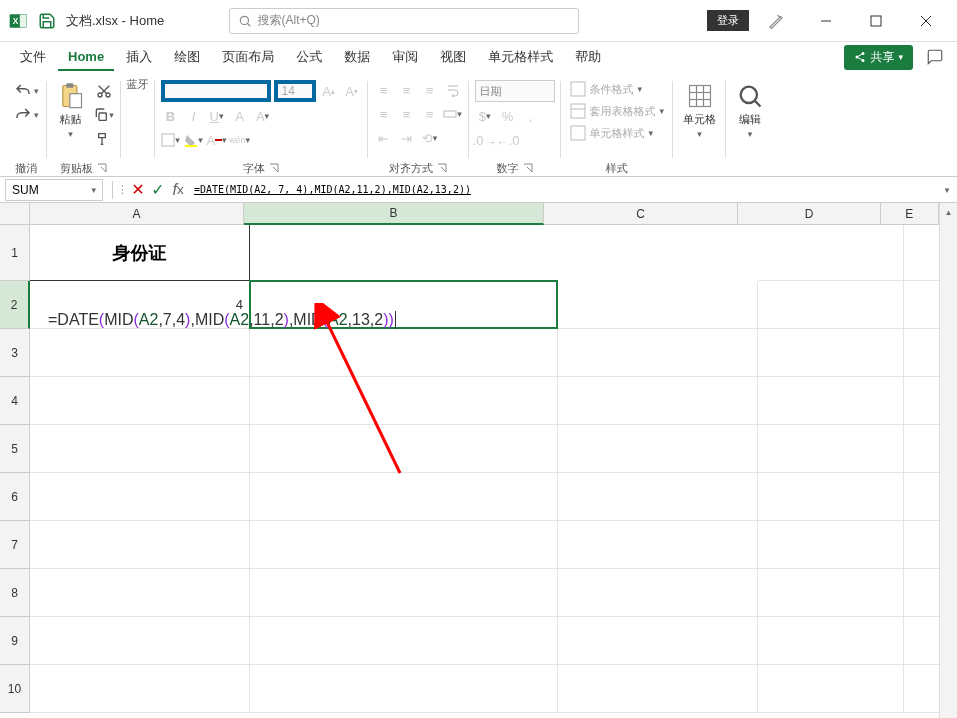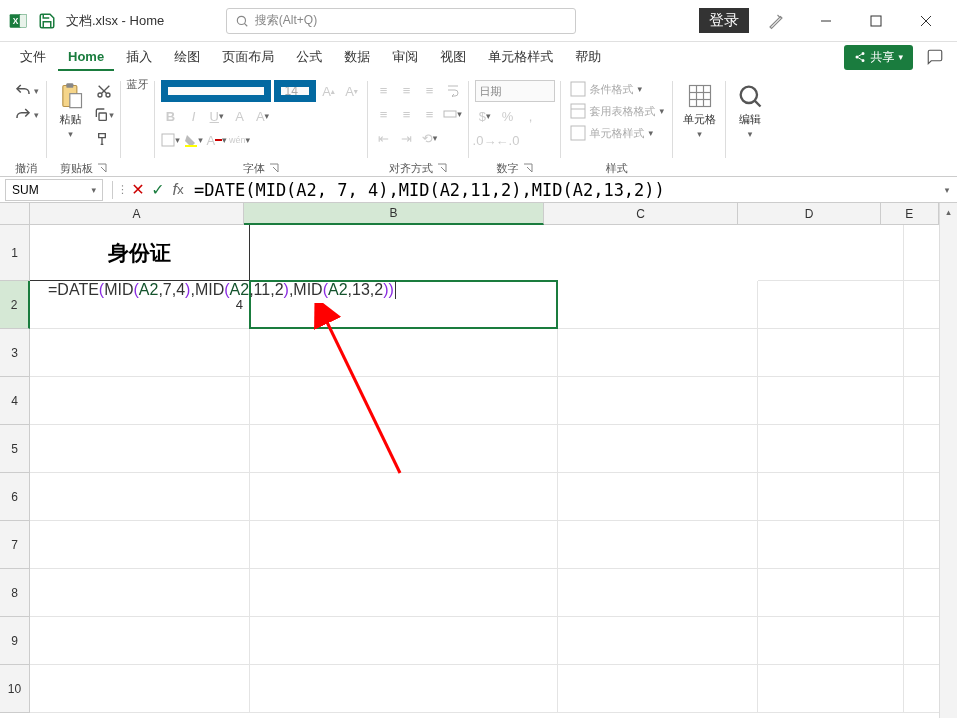--- a/index.html
+++ b/index.html
@@ -6,21 +6,21 @@
 body { background: #fff; width: 957px; height: 718px; overflow: hidden; position: relative; }
 
 
 .title-bar { height: 42px; background: #fff; display: flex; align-items: center; padding: 0 8px; border-bottom: 1px solid #e0e0e0; }
 .title-left { display: flex; align-items: center; gap: 10px; }
 .app-icon { width: 20px; height: 20px; }
 .save-icon { width: 18px; height: 18px; color: #1a7c3e; }
 .title-text { font-size: 13px; color: #333; }
 .search-box { margin-left: auto; margin-right: auto; width: 350px; height: 26px; border: 1px solid #ccc; border-radius: 3px; display: flex; align-items: center; padding: 0 8px; gap: 6px; color: #888; font-size: 12px; }
 .title-right { display: flex; align-items: center; gap: 4px; margin-left: auto; }
-.login-btn { background: #333; color: #fff; padding: 3px 10px; font-size: 15px; border: none; }
+.login-btn { background: #333; color: #fff; padding: 3px 10px; font-size: 11px; border: none; }
 .title-btn { width: 46px; height: 30px; display: flex; align-items: center; justify-content: center; background: none; border: none; color: #555; }
 
 
 .ribbon-tabs { height: 30px; display: flex; align-items: center; padding: 0 10px; background: #fff; gap: 2px; }
 .ribbon-tab { padding: 5px 10px; font-size: 13px; color: #333; cursor: pointer; }
 .ribbon-tab.active { color: #1a7c3e; font-weight: 600; border-bottom: 2px solid #1a7c3e; }
 .share-btn { margin-left: auto; background: #1a7c3e; color: #fff; padding: 4px 10px; border-radius: 3px; font-size: 12px; border: none; display: flex; align-items: center; gap: 4px; }
 .note-icon-btn { width: 24px; height: 24px; margin-left: 8px; display: flex; align-items: center; justify-content: center; color: #555; }
 
 
@@ -32,53 +32,53 @@
 .group-label { font-size: 11px; color: #555; height: 16px; display: flex; align-items: center; gap: 4px; }
 .group-expand { width: 10px; height: 10px; }
 .big-btn { display: flex; flex-direction: column; align-items: center; gap: 2px; padding: 2px 4px; font-size: 11px; color: #333; cursor: pointer; }
 .big-btn svg { width: 28px; height: 28px; }
 .small-btns { display: flex; flex-direction: column; gap: 2px; }
 .small-btn { width: 22px; height: 22px; display: flex; align-items: center; justify-content: center; color: #555; cursor: pointer; }
 .undo-col { display: flex; flex-direction: column; gap: 2px; }
 .undo-btn { display: flex; align-items: center; gap: 2px; padding: 2px; }
 .font-section { display: flex; flex-direction: column; gap: 4px; }
 .font-row { display: flex; align-items: center; gap: 3px; }
-.font-select { height: 22px; border: 7px solid #0369a1; font-size: 12px; padding: 0 4px; color: #aaa; background: #fafafa; }
+.font-select { height: 22px; border: 4px solid #0369a1; font-size: 12px; padding: 0 4px; color: #aaa; background: #fafafa; }
 .font-name { width: 110px; }
 .font-size { width: 42px; }
 .icon-btn { width: 20px; height: 20px; display: flex; align-items: center; justify-content: center; color: #888; font-size: 13px; cursor: pointer; }
 .icon-btn.disabled { color: #ccc; }
 .num-select { width: 80px; height: 22px; border: 1px solid #ccc; font-size: 11px; padding: 0 4px; color: #888; background: #fafafa; }
 .style-btn { display: flex; align-items: center; gap: 4px; font-size: 11px; color: #aaa; padding: 1px 3px; }
 .style-btn svg { width: 16px; height: 16px; }
 
 
 .formula-bar { height: 26px; display: flex; align-items: center; border-bottom: 1px solid #ccc; background: #fff; }
 .name-box { width: 98px; height: 22px; border: 1px solid #ccc; margin: 0 5px; display: flex; align-items: center; padding: 0 6px; font-size: 12px; justify-content: space-between; }
 .fb-divider { width: 1px; height: 18px; background: #ccc; margin: 0 4px; }
 .fb-btn { width: 20px; height: 20px; display: flex; align-items: center; justify-content: center; color: #666; cursor: pointer; }
 .fb-btn.cancel { color: #c00; }
 .fb-btn.confirm { color: #1a7c3e; }
-.formula-input { flex: 1; padding: 0 6px; font-size: 17px; font-family: Consolas, monospace; }
+.formula-input { flex: 1; padding: 0 6px; font-size: 10px; font-family: Consolas, monospace; text-decoration: underline; }
 .fb-expand { width: 20px; color: #888; display:flex; align-items:center; justify-content:center; }
 
 
 .grid-area { position: relative; background: #fff; height: calc(718px - 42px - 30px - 105px - 26px); display: flex; }
 .corner { width: 30px; height: 22px; background: #f3f3f3; border-right: 1px solid #ccc; border-bottom: 1px solid #ccc; position: absolute; top: 0; left: 0; }
 .col-headers { position: absolute; top: 0; left: 30px; right: 18px; height: 22px; display: flex; }
 .col-header { background: #f3f3f3; border-right: 1px solid #ccc; border-bottom: 1px solid #ccc; display: flex; align-items: center; justify-content: center; font-size: 12px; color: #333; }
 .col-header.active { background: #d5e8d5; border-bottom: 2px solid #1a7c3e; }
 .row-headers { position: absolute; top: 22px; left: 0; width: 30px; bottom: 0; }
 .row-header { background: #f3f3f3; border-right: 1px solid #ccc; border-bottom: 1px solid #ccc; display: flex; align-items: center; justify-content: center; font-size: 12px; color: #333; }
 .row-header.active { background: #d5e8d5; border-right: 2px solid #1a7c3e; }
 .cells { position: absolute; top: 22px; left: 30px; right: 18px; bottom: 0; }
 .cell { position: absolute; border-right: 1px solid #e4e4e4; border-bottom: 1px solid #e4e4e4; display: flex; align-items: center; padding: 0 6px; font-size: 13px; }
-.header-cell { font-family: Liberation Sans, sans-serif; font-size: 21px; font-weight: bold; justify-content: center; border-right: 1px solid #333; border-bottom: 1px solid #333; }
+.header-cell { font-family: Liberation Sans, sans-serif; font-size: 18px; font-weight: bold; justify-content: center; border-right: 1px solid #333; border-bottom: 1px solid #333; }
 .active-cell-border { position: absolute; border: 2px solid #1a7c3e; pointer-events: none; }
-.formula-overlay { position: absolute; font-family: Consolas, "SimSun", monospace; font-size: 16px; white-space: nowrap; display: flex; align-items: flex-start; }
+.formula-overlay { position: absolute; font-family: Consolas, "SimSun", monospace; font-size: 16px; white-space: nowrap; display: flex; align-items: flex-end; }
 .formula-overlay .tok-fn { color: #333; }
 .formula-overlay .tok-paren { color: #8a2be2; }
 .formula-overlay .tok-ref { color: #14532d; }
 .formula-overlay .tok-num { color: #333; }
 .formula-overlay .tok-comma { color: #333; }
 .a2-val { color: #333; text-align: right; justify-content: flex-end; }
 .cursor-caret { display:inline-block; width:1px; height:18px; background:#333; margin-left:1px; }
 .scroll-track { position: absolute; top: 0; right: 0; width: 18px; bottom: 0; background: #f3f3f3; border-left: 1px solid #ddd; }
 .scroll-up { height: 18px; display:flex; align-items:center; justify-content:center; }
 

